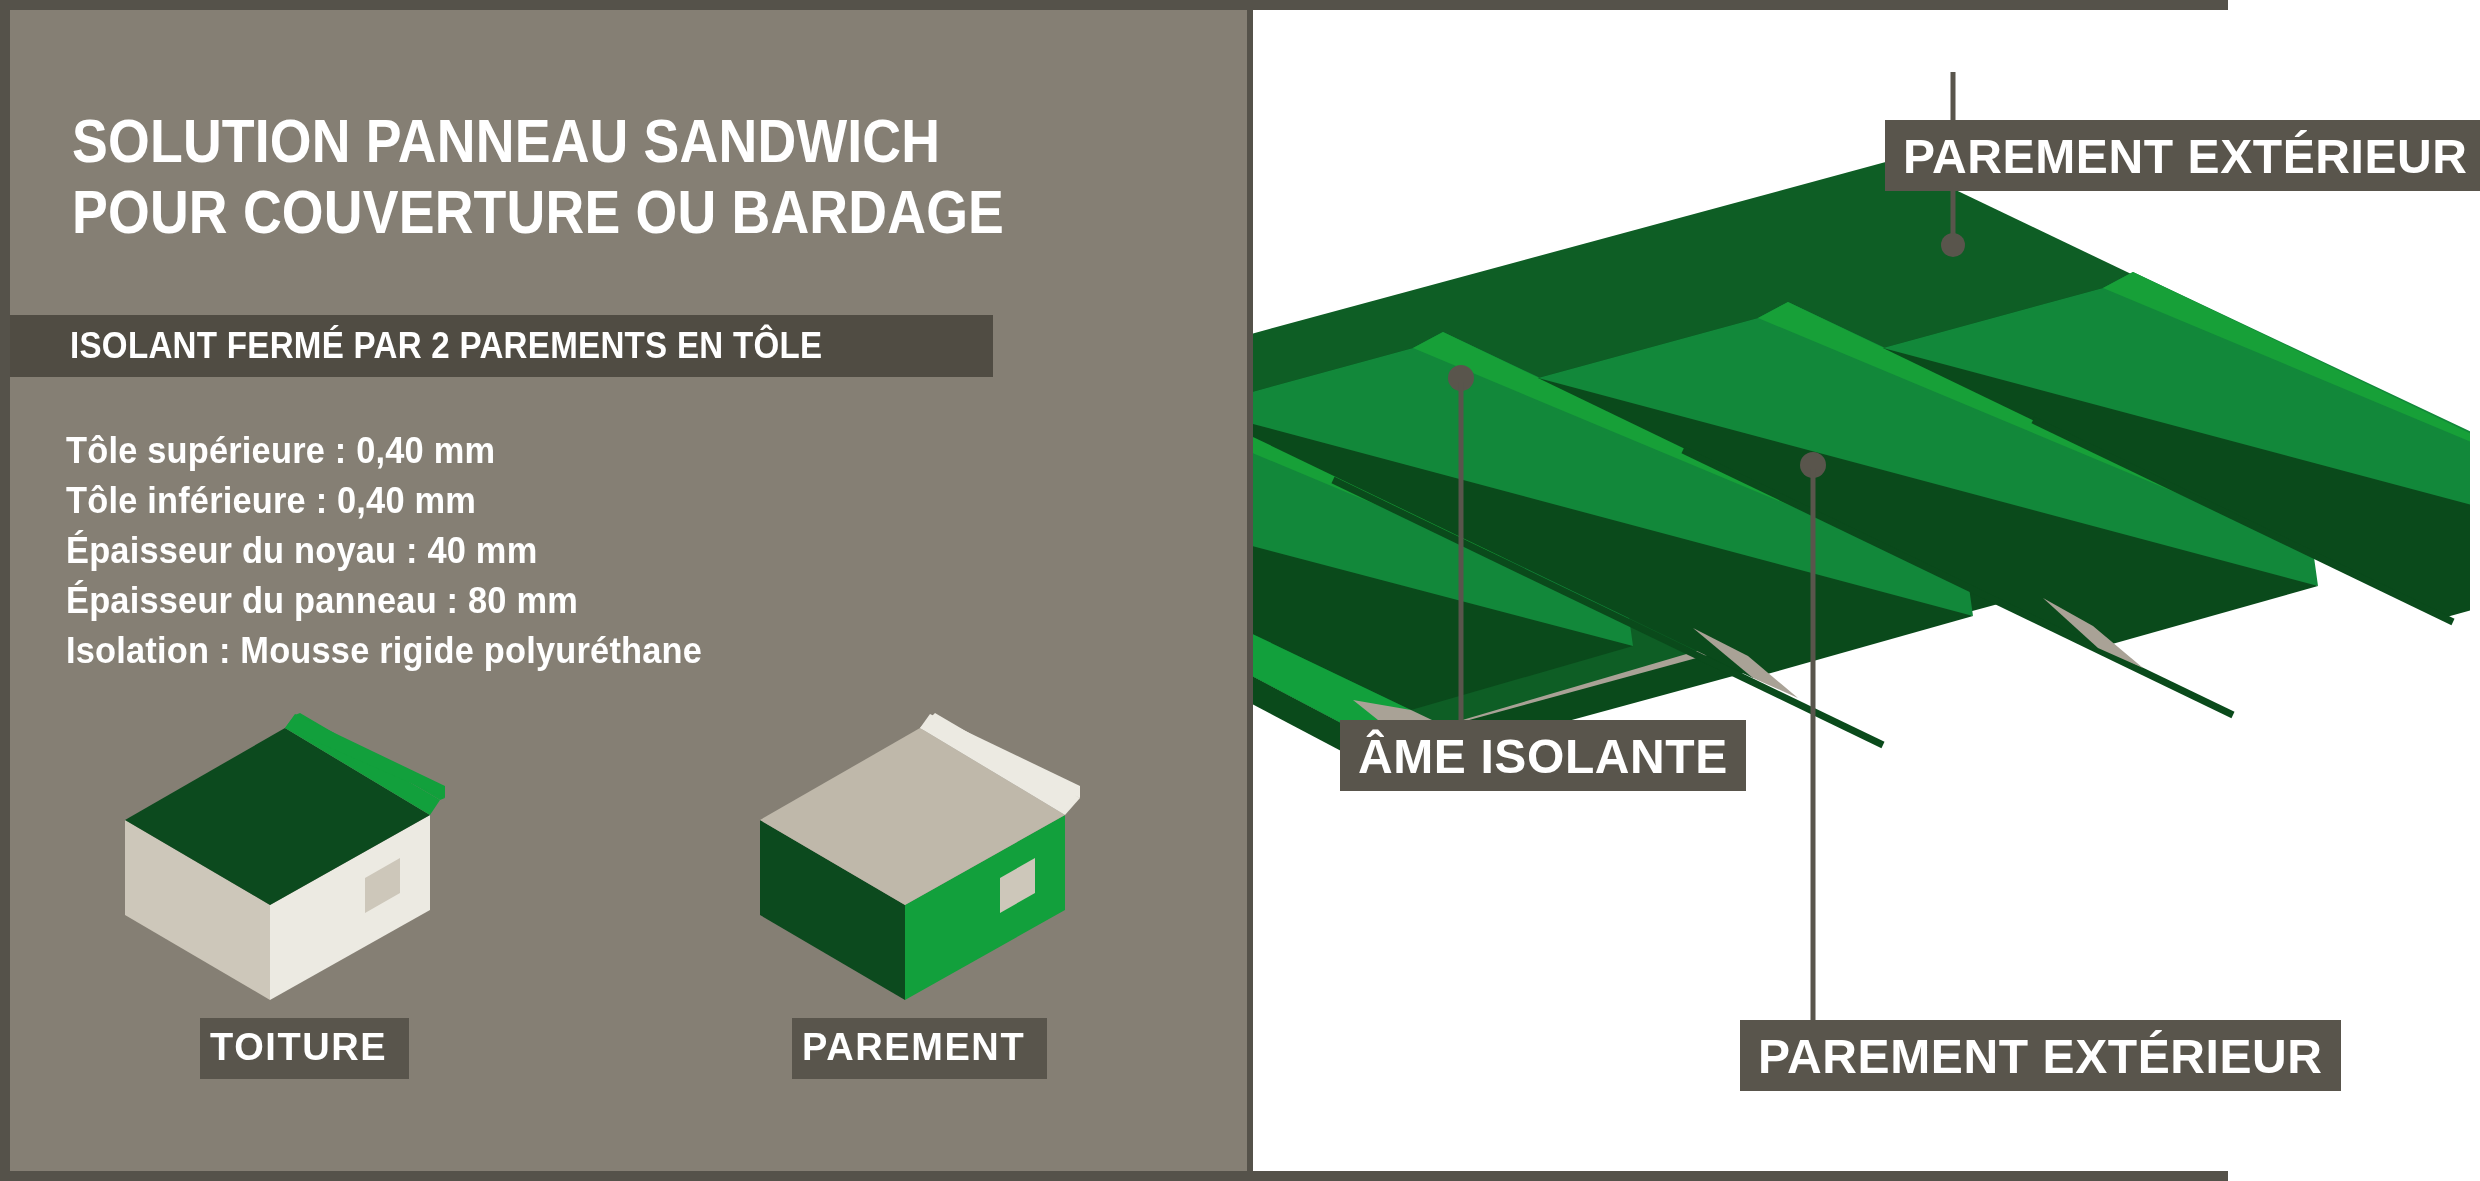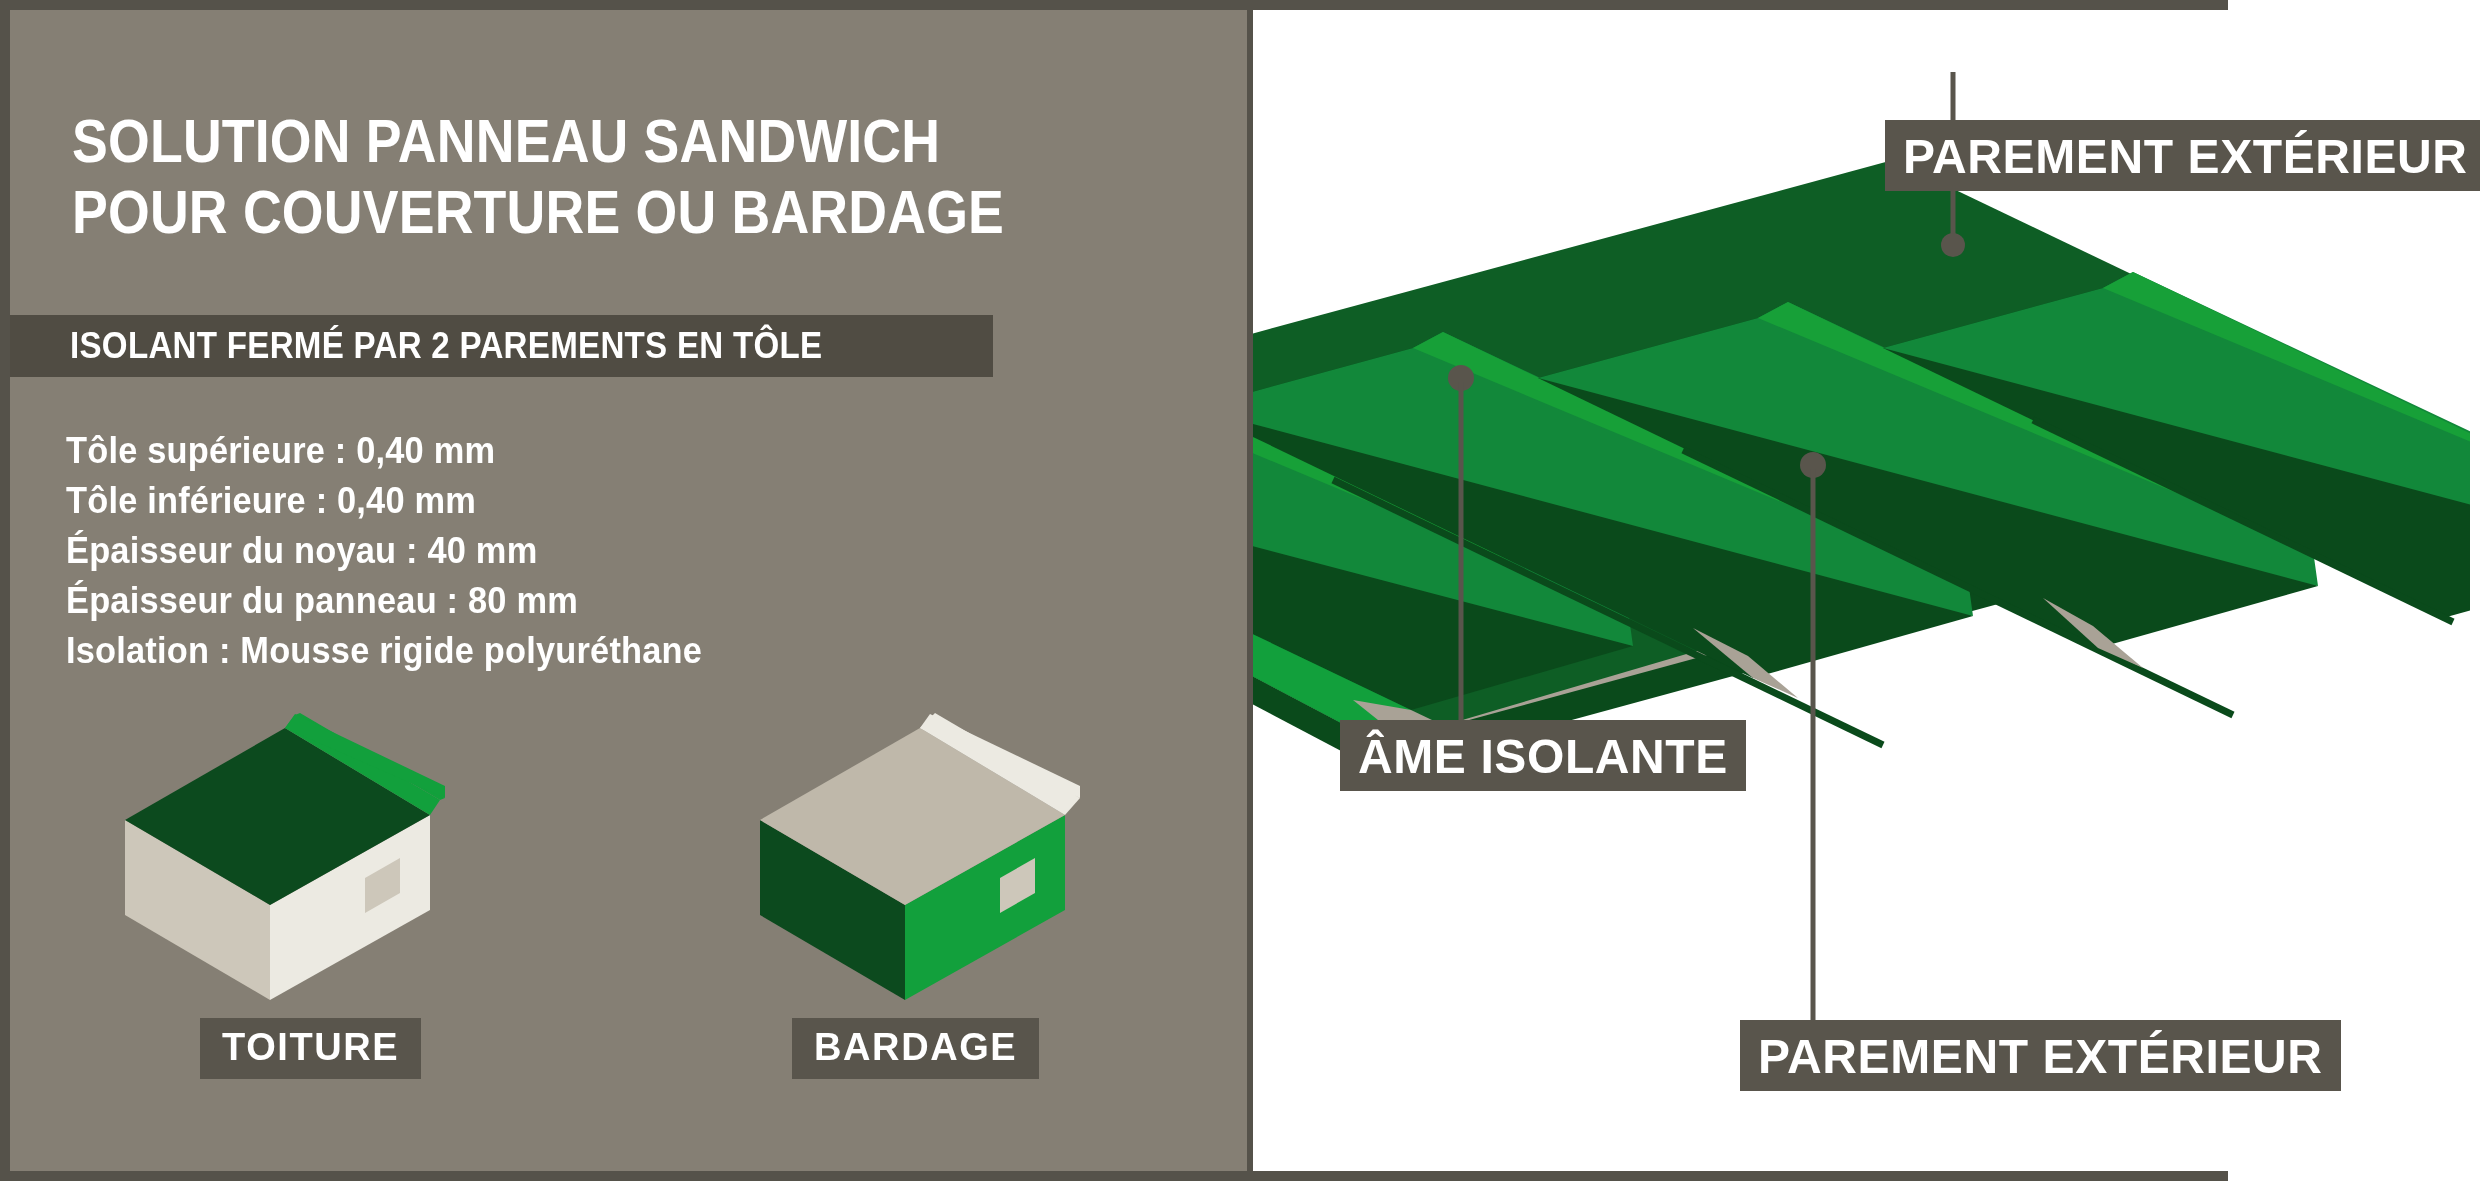--- a/index.html
+++ b/index.html
@@ -27,21 +27,21 @@
     transform:scaleX(.93);transform-origin:left center;white-space:nowrap;}
 
   
   .bldg{position:absolute;}
   #bldg-toiture{left:75px;top:690px;}
   #bldg-bardage{left:710px;top:690px;}
 
   .cap{position:absolute;background:#59554c;color:#fff;
     font-family:"Liberation Sans Narrow","Liberation Sans",sans-serif;
     font-weight:700;font-size:38px;letter-spacing:1.6px;
-    padding:8px 22px 10px 22px;white-space:nowrap;}
+    padding:8px 22px 10px 10px;white-space:nowrap;}
   #cap-toiture{left:190px;top:1008px;}
   #cap-bardage{left:782px;top:1008px;}
 
   
   #right-panel{position:absolute;left:1253px;top:10px;width:1217px;height:1161px;background:#ffffff;}
 
   .callout{position:absolute;background:#59554c;color:#ffffff;
     font-family:Liberation Sans, sans-serif;
     font-weight:700;font-size:48px;letter-spacing:.6px;
     padding:9px 18px 7px 18px;white-space:nowrap;}
@@ -96,21 +96,21 @@
       <polygon points="185,205 185,300 345,210 345,115" fill="#12a03c"></polygon>
       <polygon points="280,178 280,213 315,193 315,158" fill="#cdc7ba"></polygon>
 
       <polygon points="40,120 185,205 345,115 200,28" fill="#bfb8aa"></polygon>
 
       <polygon points="200,28 345,115 360,98 215,13" fill="#eceae2"></polygon>
       <polygon points="200,28 360,98 360,86 210,14" fill="#eceae2"></polygon>
     </svg>
 
     <div class="cap" id="cap-toiture">TOITURE</div>
-    <div class="cap" id="cap-bardage">BARDAGE</div>
+    <div class="cap" id="cap-bardage">PAREMENT</div>
   </div>
 
   <div id="right-panel"></div>
 
   <svg id="panel3d" viewBox="0 0 1217 1161">
     <defs>
 
       <g id="ignore"></g>
     </defs>
 

